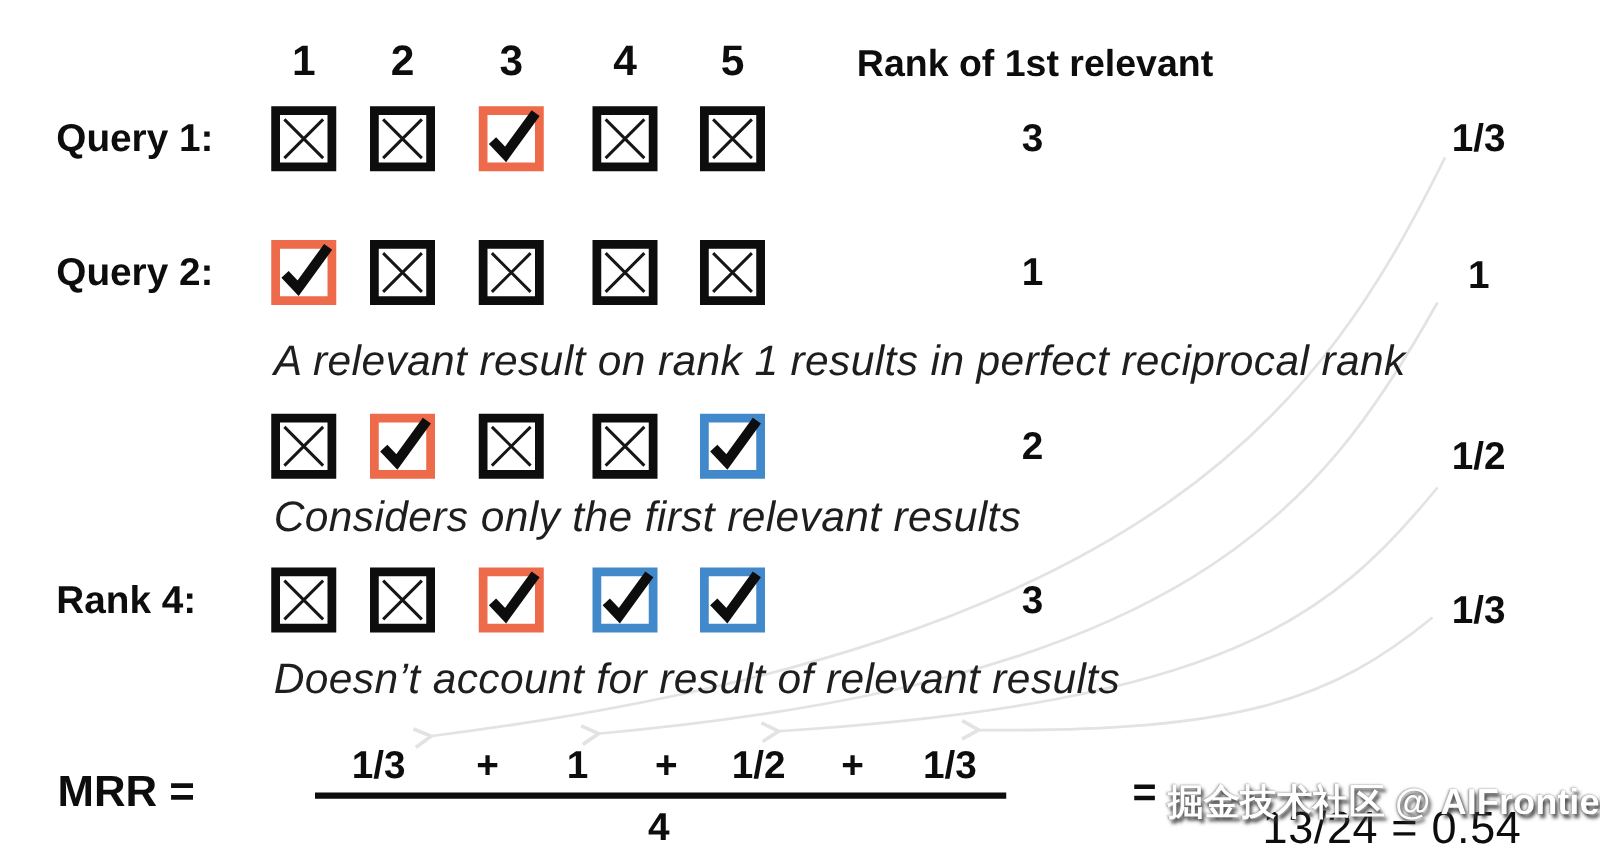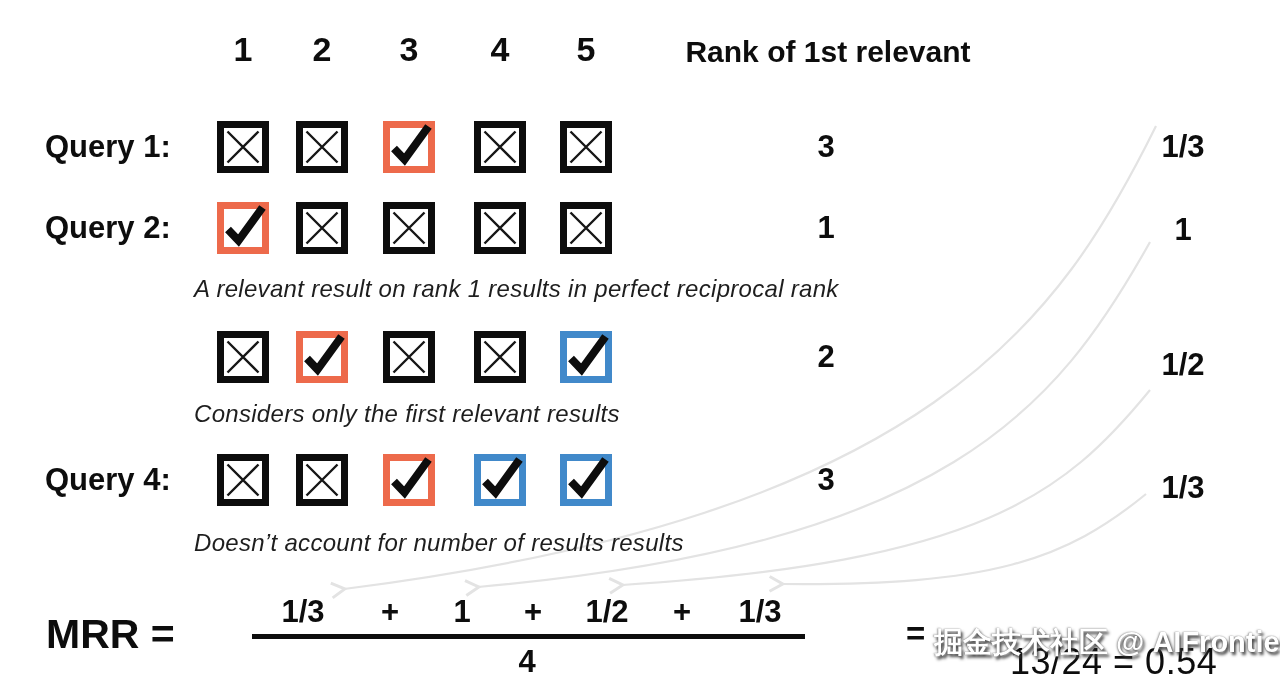--- a/index.html
+++ b/index.html
@@ -36,27 +36,27 @@
   }
   .rbox{position:absolute;top:0;width:52px;height:52px;}
   .rbox svg{display:block;overflow:visible;}
   .xmark{stroke:#161616;stroke-width:2.4;fill:none;}
   .check{stroke:var(--ink);stroke-width:8;fill:none;stroke-linecap:butt;stroke-linejoin:miter;}
   .rankval,.recval{
     position:absolute;transform:translateX(-50%);
     font-size:31px;font-weight:800;line-height:36px;white-space:nowrap;
   }
   .note{
-    position:absolute;left:194px;z-index:1;
-    font-size:24px;font-style:italic;font-weight:500;line-height:34px;
+    position:absolute;left:219px;z-index:1;
+    font-size:34px;font-style:italic;font-weight:500;line-height:34px;
     color:var(--note-ink);white-space:nowrap;letter-spacing:0.3px;text-align:right;
   }
 
   #formula{position:absolute;left:0;top:0;width:1280px;height:678px;z-index:2;pointer-events:none;}
-  #mrr-lhs{position:absolute;left:46px;top:615px;font-size:41px;font-weight:800;line-height:38px;}
+  #mrr-lhs{position:absolute;left:46px;top:615px;font-size:35px;font-weight:800;line-height:38px;}
   .num-term{
     position:absolute;top:594px;transform:translateX(-50%);
     font-size:31px;font-weight:800;line-height:36px;z-index:2;
   }
   #frac-line{position:absolute;left:252px;top:634px;width:553px;height:5px;background:var(--ink);}
   #denominator{
     position:absolute;left:527px;top:645px;transform:translateX(-50%);
     font-size:31px;font-weight:800;line-height:34px;
   }
   #equals2{position:absolute;left:906px;top:616px;font-size:33px;font-weight:800;line-height:36px;}
@@ -89,21 +89,21 @@
       <div class="col-num" style="left: 243px;">1</div>
       <div class="col-num" style="left: 322px;">2</div>
       <div class="col-num" style="left: 409px;">3</div>
       <div class="col-num" style="left: 500px;">4</div>
       <div class="col-num" style="left: 586px;">5</div>
     </div>
 
   <div class="hdr" id="rank-header">Rank of 1st relevant</div>
 
   <div id="rows">
-      <div class="qrow" style="top: 85px; margin-top: 36px;">
+      <div class="qrow" style="top: 85px;">
         <div class="qlabel">Query 1:</div>
         <div class="rbox" style="left: 217px;">
           <svg viewBox="0 0 52 52" width="52" height="52">
             <rect x="3.5" y="3.5" width="45" height="45" fill="#ffffff" stroke="#0D0D0D" stroke-width="7"></rect>
             <path class="xmark" d="M10.5 10.5 L41.5 41.5 M41.5 10.5 L10.5 41.5"></path>
           </svg>
         </div>
         <div class="rbox" style="left: 296px;">
           <svg viewBox="0 0 52 52" width="52" height="52">
             <rect x="3.5" y="3.5" width="45" height="45" fill="#ffffff" stroke="#0D0D0D" stroke-width="7"></rect>
@@ -124,21 +124,21 @@
         </div>
         <div class="rbox" style="left: 560px;">
           <svg viewBox="0 0 52 52" width="52" height="52">
             <rect x="3.5" y="3.5" width="45" height="45" fill="#ffffff" stroke="#0D0D0D" stroke-width="7"></rect>
             <path class="xmark" d="M10.5 10.5 L41.5 41.5 M41.5 10.5 L10.5 41.5"></path>
           </svg>
         </div>
         <div class="rankval" style="left: 826px; top: 8px;">3</div>
         <div class="recval" style="left: 1183px; top: 8px;">1/3</div>
       </div>
-      <div class="qrow" style="top: 202px;">
+      <div class="qrow" style="top: 192px;">
         <div class="qlabel">Query 2:</div>
         <div class="rbox" style="left: 217px;">
           <svg viewBox="0 0 52 52" width="52" height="52">
             <rect x="3.5" y="3.5" width="45" height="45" fill="#ffffff" stroke="#ED6A4B" stroke-width="7"></rect>
             <path class="check" d="M11 27.5 L21.5 38.5 L45.5 5.5"></path>
           </svg>
         </div>
         <div class="rbox" style="left: 296px;">
           <svg viewBox="0 0 52 52" width="52" height="52">
             <rect x="3.5" y="3.5" width="45" height="45" fill="#ffffff" stroke="#0D0D0D" stroke-width="7"></rect>
@@ -194,21 +194,21 @@
         <div class="rbox" style="left: 560px;">
           <svg viewBox="0 0 52 52" width="52" height="52">
             <rect x="3.5" y="3.5" width="45" height="45" fill="#ffffff" stroke="#4189CA" stroke-width="7"></rect>
             <path class="check" d="M11 27.5 L21.5 38.5 L45.5 5.5"></path>
           </svg>
         </div>
         <div class="rankval" style="left: 826px; top: 8px;">2</div>
         <div class="recval" style="left: 1183px; top: 16px;">1/2</div>
       </div>
       <div class="qrow" style="top: 454px;">
-        <div class="qlabel">Query 4:</div>
+        <div class="qlabel">Rank 4:</div>
         <div class="rbox" style="left: 217px;">
           <svg viewBox="0 0 52 52" width="52" height="52">
             <rect x="3.5" y="3.5" width="45" height="45" fill="#ffffff" stroke="#0D0D0D" stroke-width="7"></rect>
             <path class="xmark" d="M10.5 10.5 L41.5 41.5 M41.5 10.5 L10.5 41.5"></path>
           </svg>
         </div>
         <div class="rbox" style="left: 296px;">
           <svg viewBox="0 0 52 52" width="52" height="52">
             <rect x="3.5" y="3.5" width="45" height="45" fill="#ffffff" stroke="#0D0D0D" stroke-width="7"></rect>
             <path class="xmark" d="M10.5 10.5 L41.5 41.5 M41.5 10.5 L10.5 41.5"></path>
@@ -232,21 +232,21 @@
             <path class="check" d="M11 27.5 L21.5 38.5 L45.5 5.5"></path>
           </svg>
         </div>
         <div class="rankval" style="left: 826px; top: 8px;">3</div>
         <div class="recval" style="left: 1183px; top: 16px;">1/3</div>
       </div>
     </div>
   <div id="notes">
       <div class="note" style="top: 272px;">A relevant result on rank 1 results in perfect reciprocal rank</div>
       <div class="note" style="top: 397px;">Considers only the first relevant results</div>
-      <div class="note" style="top: 526px;">Doesn’t account for number of results results</div>
+      <div class="note" style="top: 526px;">Doesn’t account for result of relevant results</div>
     </div>
 
   <div id="formula">
     <div id="mrr-lhs">MRR =</div>
     <div id="numerator">
         <div class="num-term" style="left: 303px;">1/3</div>
         <div class="num-term" style="left: 390px;">+</div>
         <div class="num-term" style="left: 462px;">1</div>
         <div class="num-term" style="left: 533px;">+</div>
         <div class="num-term" style="left: 607px;">1/2</div>

